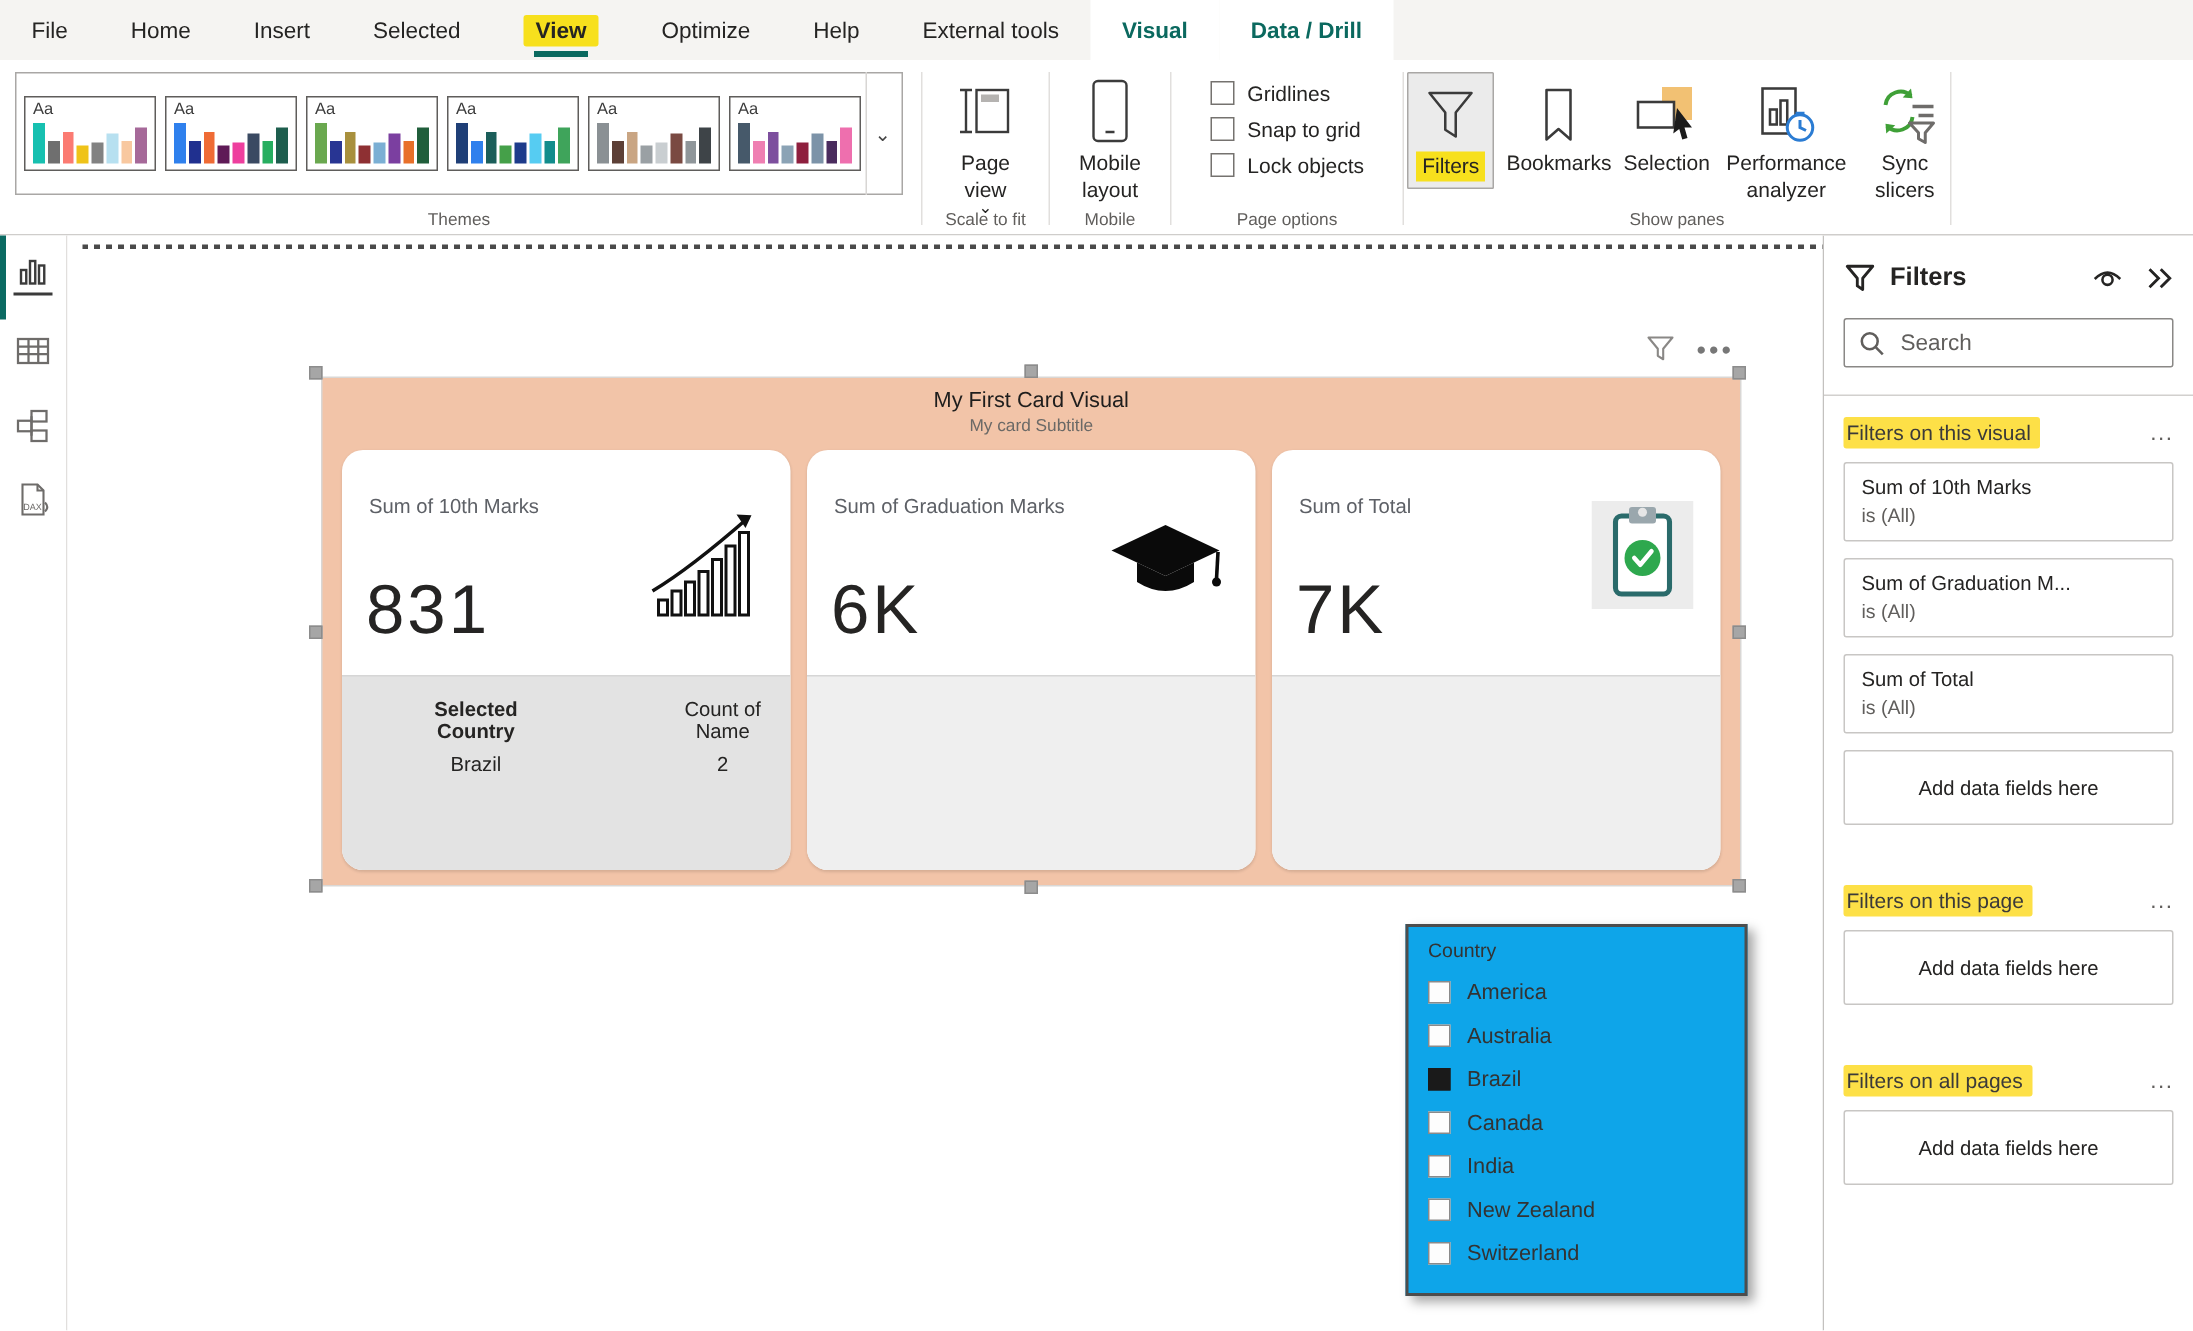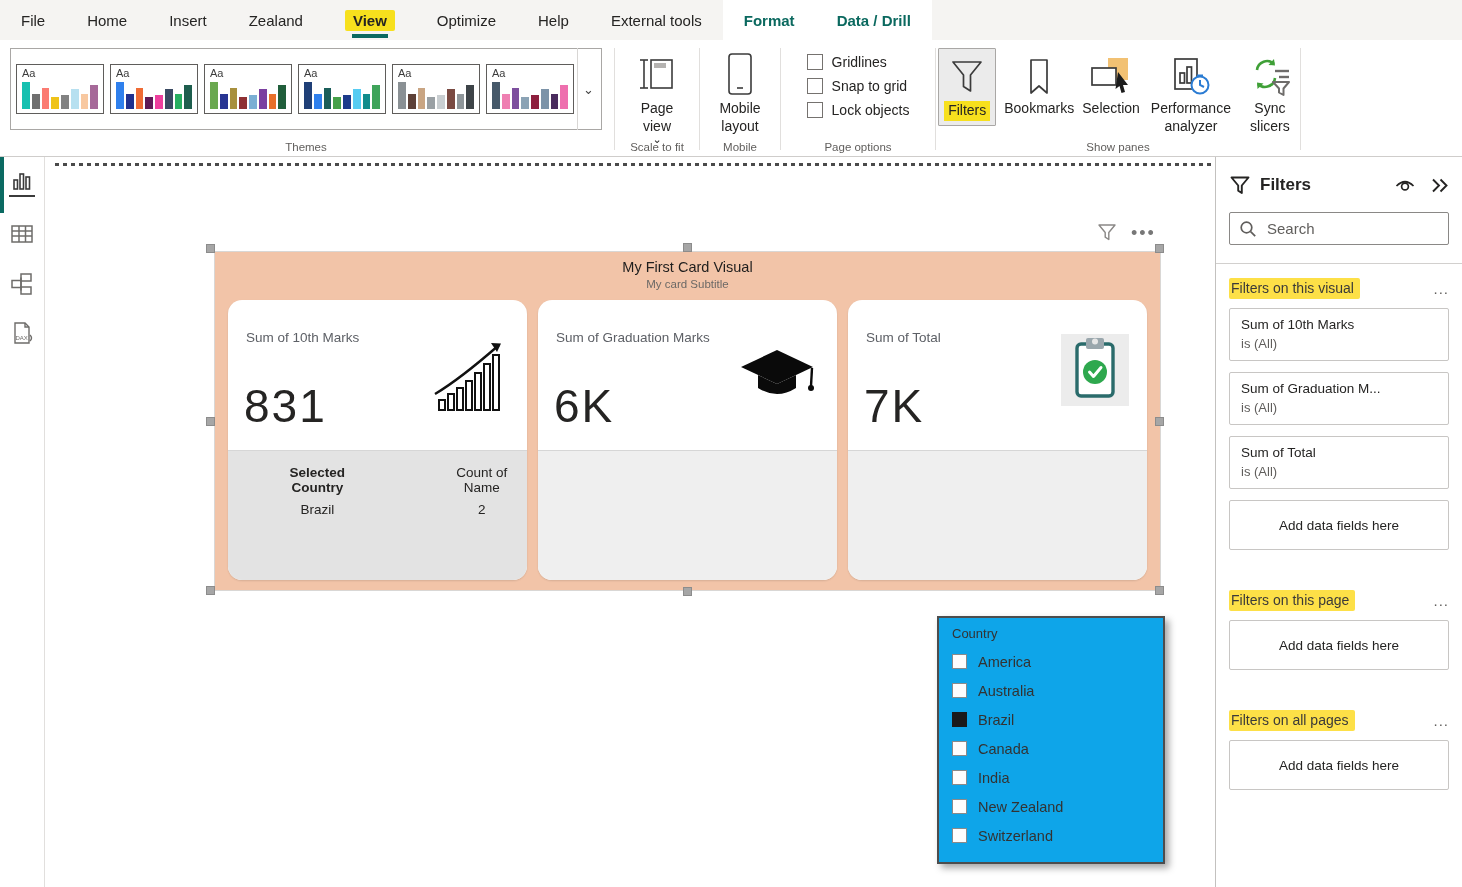--- a/index.html
+++ b/index.html
@@ -111,36 +111,36 @@
       <div class="menu-item">
         <span>File</span>
       </div>
       <div class="menu-item">
         <span>Home</span>
       </div>
       <div class="menu-item">
         <span>Insert</span>
       </div>
       <div class="menu-item">
-        <span>Zealand</span>
+        <span>Selected</span>
       </div>
       <div class="menu-item active">
         <span class="marker">View</span>
       </div>
       <div class="menu-item">
         <span>Optimize</span>
       </div>
       <div class="menu-item">
         <span>Help</span>
       </div>
       <div class="menu-item">
         <span>External tools</span>
       </div>
       <div class="menu-item contextual">
-        <span>Format</span>
+        <span>Visual</span>
       </div>
       <div class="menu-item contextual">
         <span>Data / Drill</span>
       </div>
     </div>
 
   <div class="ribbon">
 
     <div class="rgroup" style="width:612px;">
       <div class="themes-box">

